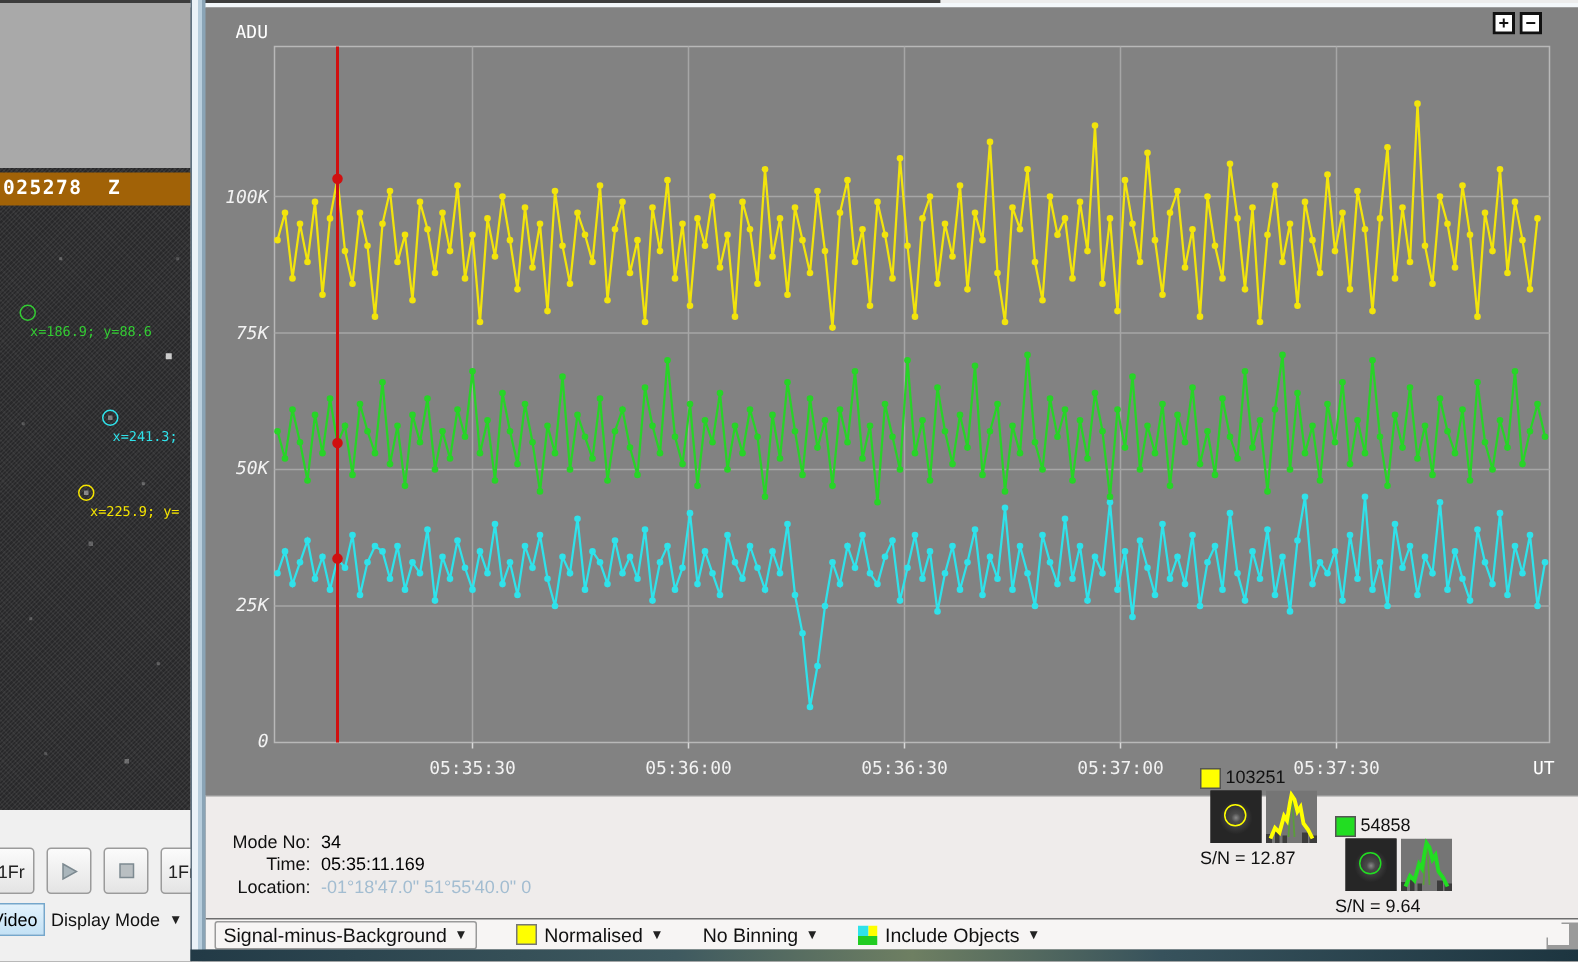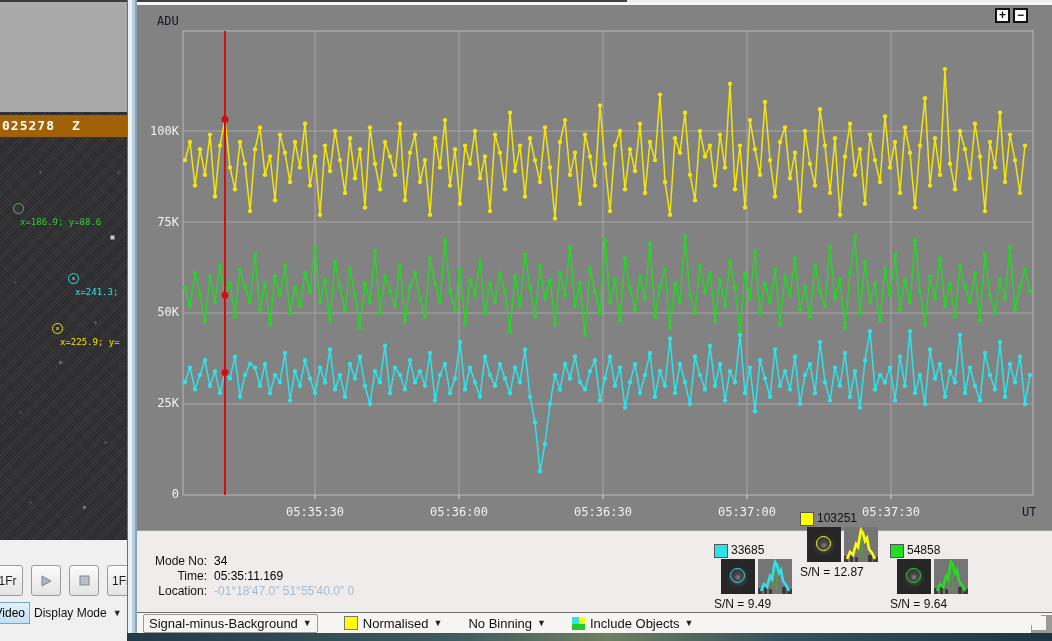--- a/index.html
+++ b/index.html
@@ -44,23 +44,23 @@
   #fg-top-light{left:627px;top:0;width:425px;height:2px;background:#ededed;}
   #fg-top-hl{left:127px;top:2px;width:925px;height:3px;background:#f4f8fb;}
   #fg-left-border{left:127px;top:0;width:10px;height:641px;
      background:linear-gradient(90deg,#5f7180 0 1px,#eaf2f8 1px 5px,#b7cddc 5px 8px,#8aa4b6 8px 10px);}
   #fg-bottom{left:127px;top:633px;width:925px;height:8px;
      background:linear-gradient(90deg,#223a46,#3f5a60 35%,#6e7f62 52%,#37525c 70%,#1d3540);}
 
   
   #chart-bg{left:137px;top:5px;width:915px;height:525px;background:#828282;}
   #plot-svg{left:137px;top:4px;}
-  .axis-label{position:absolute;color:#0f172a;font-family:"DejaVu Sans Mono",monospace;font-size:12px;}
+  .axis-label{position:absolute;color:#ffffff;font-family:"DejaVu Sans Mono",monospace;font-size:12px;}
   .ytick{position:absolute;color:#f2f2f2;font-family:"DejaVu Sans Mono",monospace;font-size:12px;
-     width:44px;text-align:right;}
+     width:44px;text-align:right;font-style:italic;}
   .xtick{position:absolute;color:#f2f2f2;font-family:"DejaVu Sans Mono",monospace;font-size:12px;
      width:90px;text-align:center;}
   .zoom-btn{position:absolute;width:15px;height:15px;background:#fff;border:2px solid #111;
      box-sizing:border-box;font-size:12px;font-weight:bold;line-height:10px;text-align:center;
      color:#111;cursor:pointer;}
 
   
   #info-panel{left:137px;top:530px;width:915px;height:82px;background:#efeceb;border-top:1px solid #9a9a9a;}
   .info-label{position:absolute;width:70px;text-align:right;font-size:12px;color:#111;}
   .info-value{position:absolute;font-size:12px;}
@@ -690,36 +690,20 @@
   <div class="zoom-btn" style="left:1013px;top:8px;">−</div>
 
   <div class="abs" id="info-panel"></div>
   <div class="info-label" style="left:137px;top:554px;">Mode No:</div>
   <div class="info-value" style="left:214px;top:554px;">34</div>
   <div class="info-label" style="left:137px;top:569px;">Time:</div>
   <div class="info-value" id="time-value" style="left:214px;top:569px;">05:35:11.169</div>
   <div class="info-label" style="left:137px;top:584px;">Location:</div>
   <div class="info-value" id="loc-value" style="left:214px;top:584px;">-01°18'47.0" 51°55'40.0" 0</div>
 
-  <div class="mgroup" style="left:714px;top:544px;">
-    <span class="swatch" style="background: rgb(47, 226, 234);"></span>
-    <span class="mval">33685</span>
-    <span class="thumb" style="left:7px;">
-      <span class="ring2" style="border-color: rgb(47, 226, 234);"></span>
-      </span>
-    <svg class="psfthumb" style="left:44px;" viewBox="0 0 34 35">
-        <rect x="0" y="0" width="34" height="35" fill="#757575"></rect>
-        <path d="M0,29h4v6h-4z M6,27h3v8h-3z M11,30h3v5h-3z M24,28h4v7h-4z M29,30h5v5h-5z" fill="#3c3c3c"></path>
-        <polyline points="15,31 16,12 17,4 18,14 19,31" fill="none" stroke="#5a9e3a" stroke-width="1.2"></polyline>
-        <polyline points="3,32 6,25 9,28 12,17 14,20 16,8 17,3 19,6 21,14 23,11 25,22 28,26 31,32" fill="none" stroke="#2fe2ea" stroke-width="2.6"></polyline>
-      </svg>
-    <span class="sn">
-      <span>S/N =</span>
-      <span>9.49</span></span>
-  </div>
   <div class="mgroup" style="left:800px;top:512px;">
     <span class="swatch" style="background: rgb(255, 255, 0);"></span>
     <span class="mval">103251</span>
     <span class="thumb" style="left:7px;">
       <span class="ring2" style="border-color: rgb(255, 255, 0);"></span>
       </span>
     <svg class="psfthumb" style="left:44px;" viewBox="0 0 34 35">
         <rect x="0" y="0" width="34" height="35" fill="#757575"></rect>
         <path d="M0,29h4v6h-4z M6,27h3v8h-3z M11,30h3v5h-3z M24,28h4v7h-4z M29,30h5v5h-5z" fill="#3c3c3c"></path>
         <polyline points="15,31 16,12 17,4 18,14 19,31" fill="none" stroke="#5a9e3a" stroke-width="1.2"></polyline>

